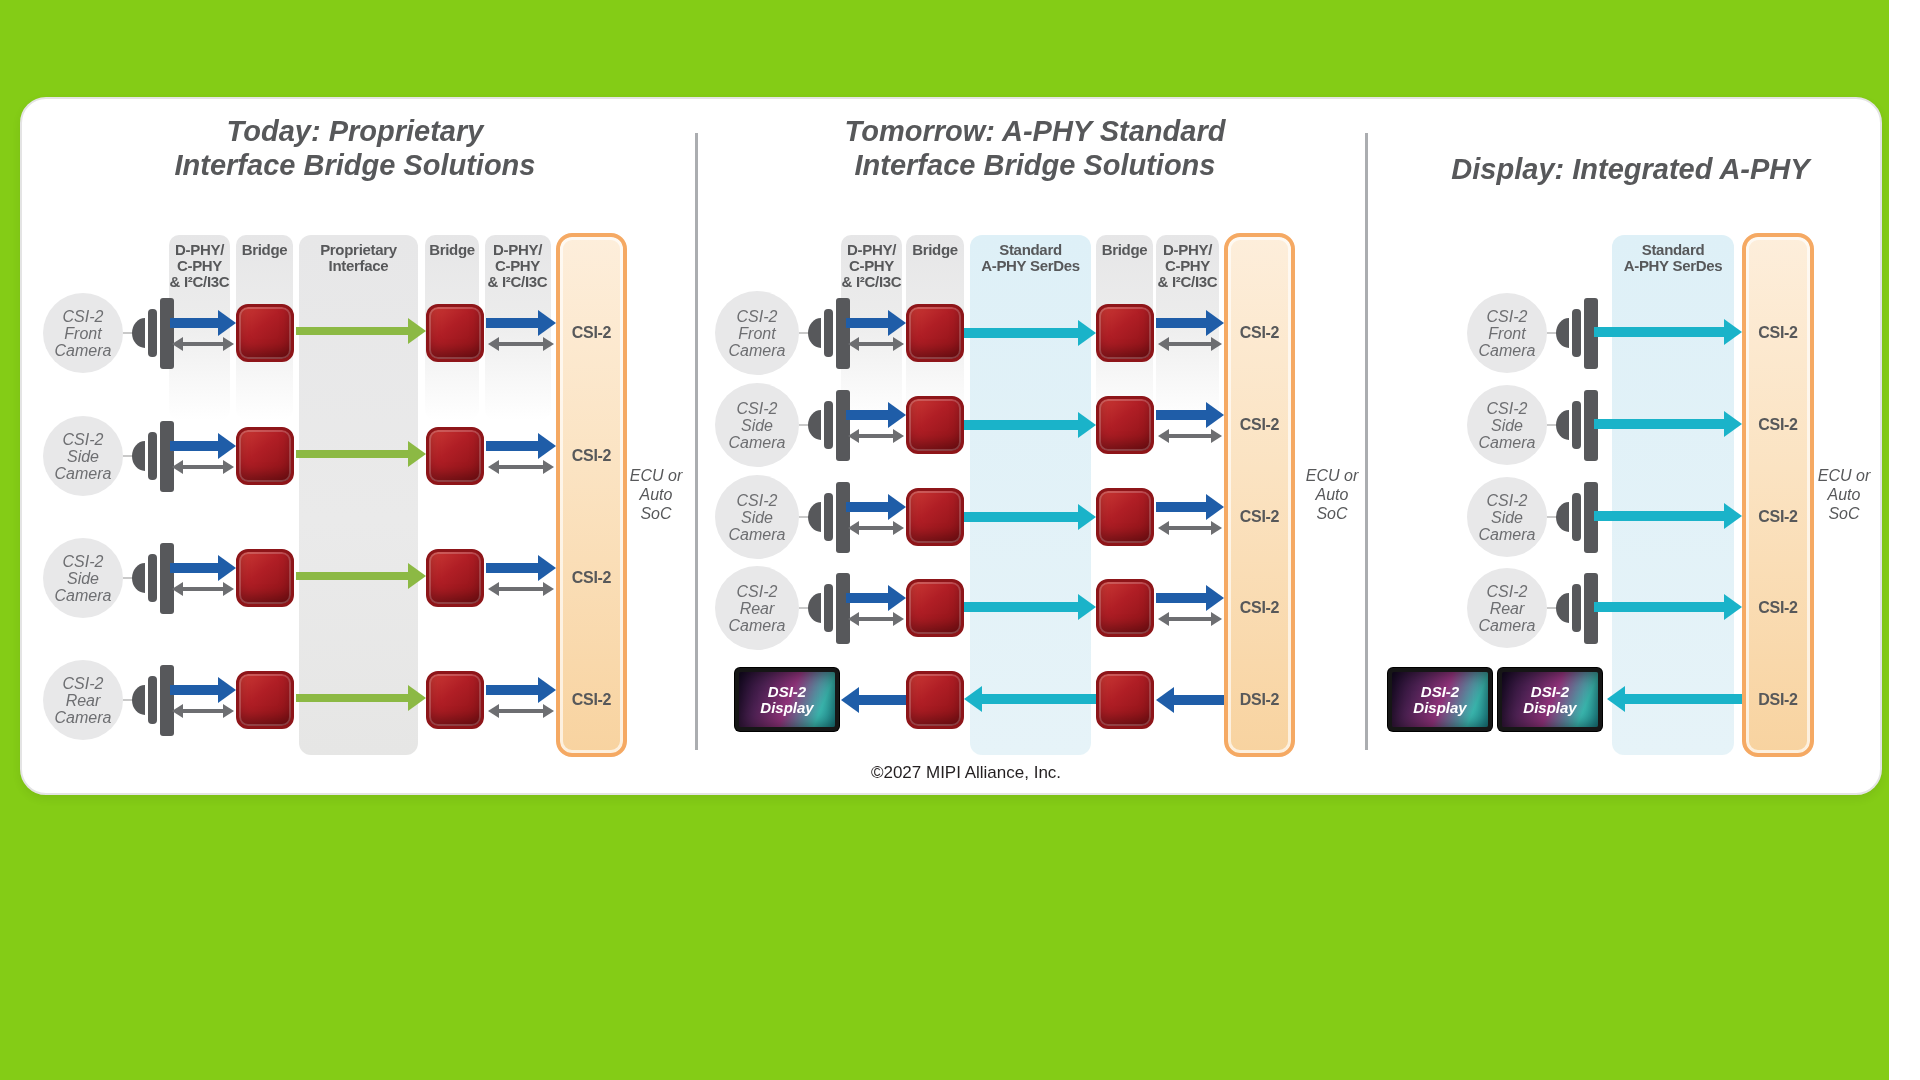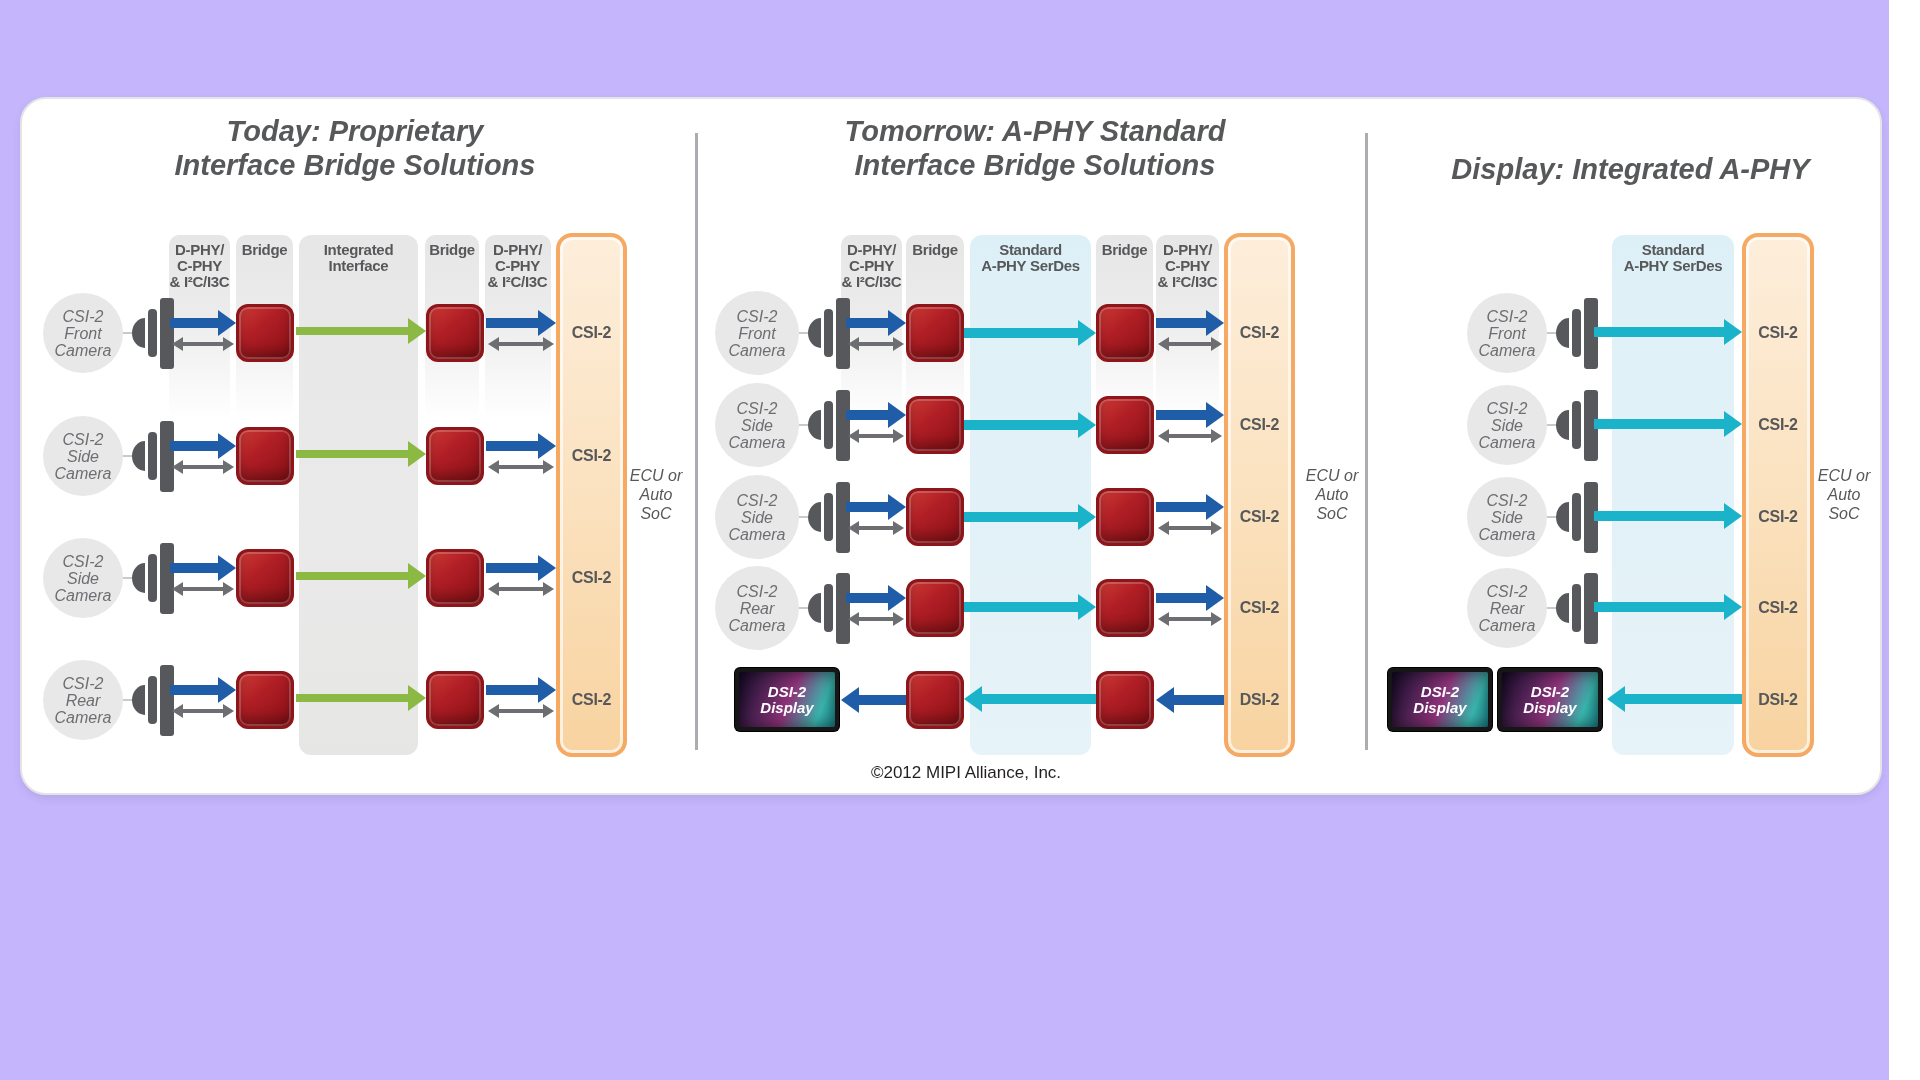--- a/index.html
+++ b/index.html
@@ -1,21 +1,21 @@
 <!DOCTYPE html>
 <html style="--blue: #1f5da8; --cyan: #1ab3c9; --green: #8cb944; --gray-arrow: #6d6e71; --red-fill: #b01e25; --red-border: #8e1519; --orange-border: #f5a963; --band-gray: #e8e8e9; --band-blue: #e2f1f8; --text-dark: #57585a; --text-medium: #6d6e71;"><head>
 <meta charset="utf-8">
 <style>
   :root{
     --blue:#1f5da8; --cyan:#1ab3c9; --green:#8cb944; --gray-arrow:#6d6e71;
     --red-fill:#b01e25; --red-border:#8e1519; --orange-border:#f5a963;
     --band-gray:#e8e8e9; --band-blue:#e2f1f8; --text-dark:#57585a; --text-medium:#6d6e71;
   }
   html,body{margin:0;padding:0;background:#ffffff;}
-  .stage{position:relative;width:1889px;height:1080px;background:#c4b5fd;overflow:hidden;
+  .stage{position:relative;width:1889px;height:1080px;background:#84cc16;overflow:hidden;
          font-family:"Liberation Sans", sans-serif;}
   .pre{white-space:pre-line;}
 
   .card{position:absolute;left:20px;top:97px;width:1858px;height:694px;background:#fff;
         border:2px solid #e4e4e4;border-radius:26px;box-shadow:0 4px 10px rgba(0,0,0,.07);}
 
   .divider{position:absolute;top:133px;height:617px;width:3px;background:#abadb0;}
 
   .title{position:absolute;text-align:center;color:var(--text-dark);
          font-size:29px;line-height:34px;font-weight:bold;font-style:italic;}
@@ -96,21 +96,21 @@
     <div class="hdr-band" style="left:169px;width:61px;"></div>
     <div class="hdr-band" style="left:236px;width:57px;"></div>
     <div class="tall-band gray" style="left:299px;width:119px;"></div>
     <div class="hdr-band" style="left:425px;width:54px;"></div>
     <div class="hdr-band" style="left:485px;width:66px;"></div>
 
     <div class="hdr-label pre" style="left:164px;width:71px;">D-PHY/
 C-PHY
 &amp; I²C/I3C</div>
     <div class="hdr-label" style="left:236px;width:57px;">Bridge</div>
-    <div class="hdr-label pre" style="left:299px;width:119px;">Integrated
+    <div class="hdr-label pre" style="left:299px;width:119px;">Proprietary
 Interface</div>
     <div class="hdr-label" style="left:425px;width:54px;">Bridge</div>
     <div class="hdr-label pre" style="left:482px;width:71px;">D-PHY/
 C-PHY
 &amp; I²C/I3C</div>
 
     <div class="ecu-bar" style="left:556px;width:71px;"></div>
     <div class="port" style="left:556px;width:71px;top:324px;">CSI-2</div>
     <div class="port" style="left:556px;width:71px;top:447px;">CSI-2</div>
     <div class="port" style="left:556px;width:71px;top:569px;">CSI-2</div>
@@ -437,21 +437,21 @@
     <div class="arr c-cyan l" style="left:964px;top:686px;width:132px;">
         <i class="shaft"></i>
         <i class="head"></i>
       </div>
     <div class="chip" style="left:1096px;top:671px;"></div>
     <div class="arr c-blue l" style="left:1156px;top:687px;width:68px;">
         <i class="shaft"></i>
         <i class="head"></i>
       </div>
 
-    <div class="copyright" style="left:816px;top:763px;width:300px;">©2012 MIPI Alliance, Inc.</div>
+    <div class="copyright" style="left:816px;top:763px;width:300px;">©2027 MIPI Alliance, Inc.</div>
   </div>
 
   <div>
     <div class="title" style="left:1403px;top:152px;width:455px;">Display: Integrated A-PHY</div>
 
     <div class="tall-band blue" style="left:1612px;width:122px;"></div>
     <div class="hdr-label pre" style="left:1612px;width:122px;">Standard
 A-PHY SerDes</div>
 
     <div class="ecu-bar" style="left:1742px;width:72px;"></div>

